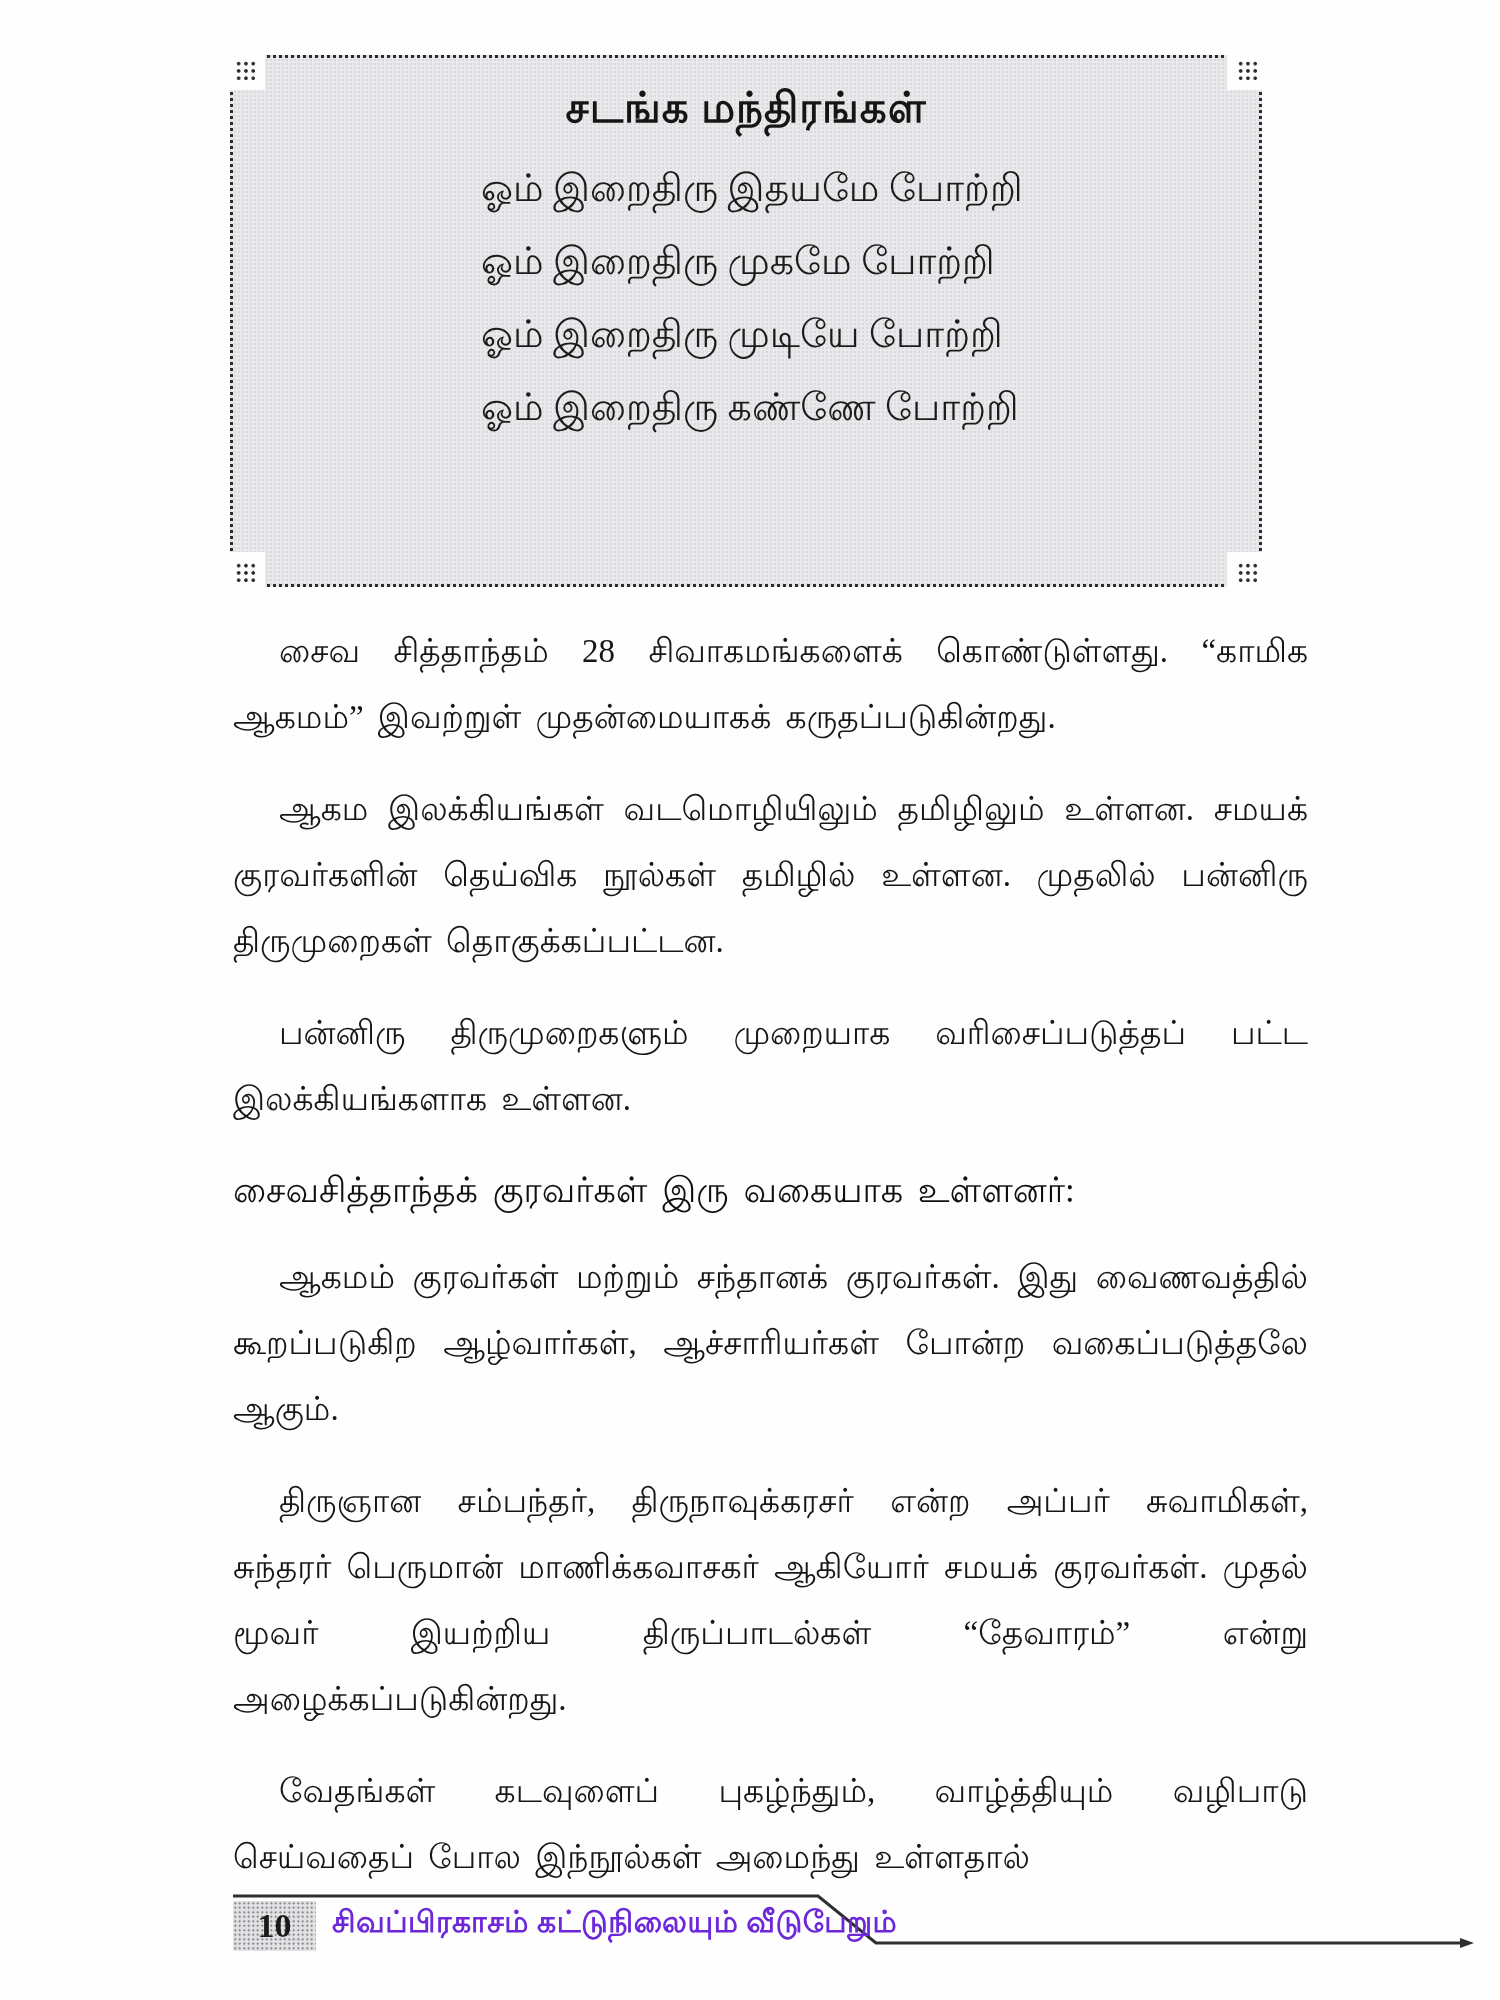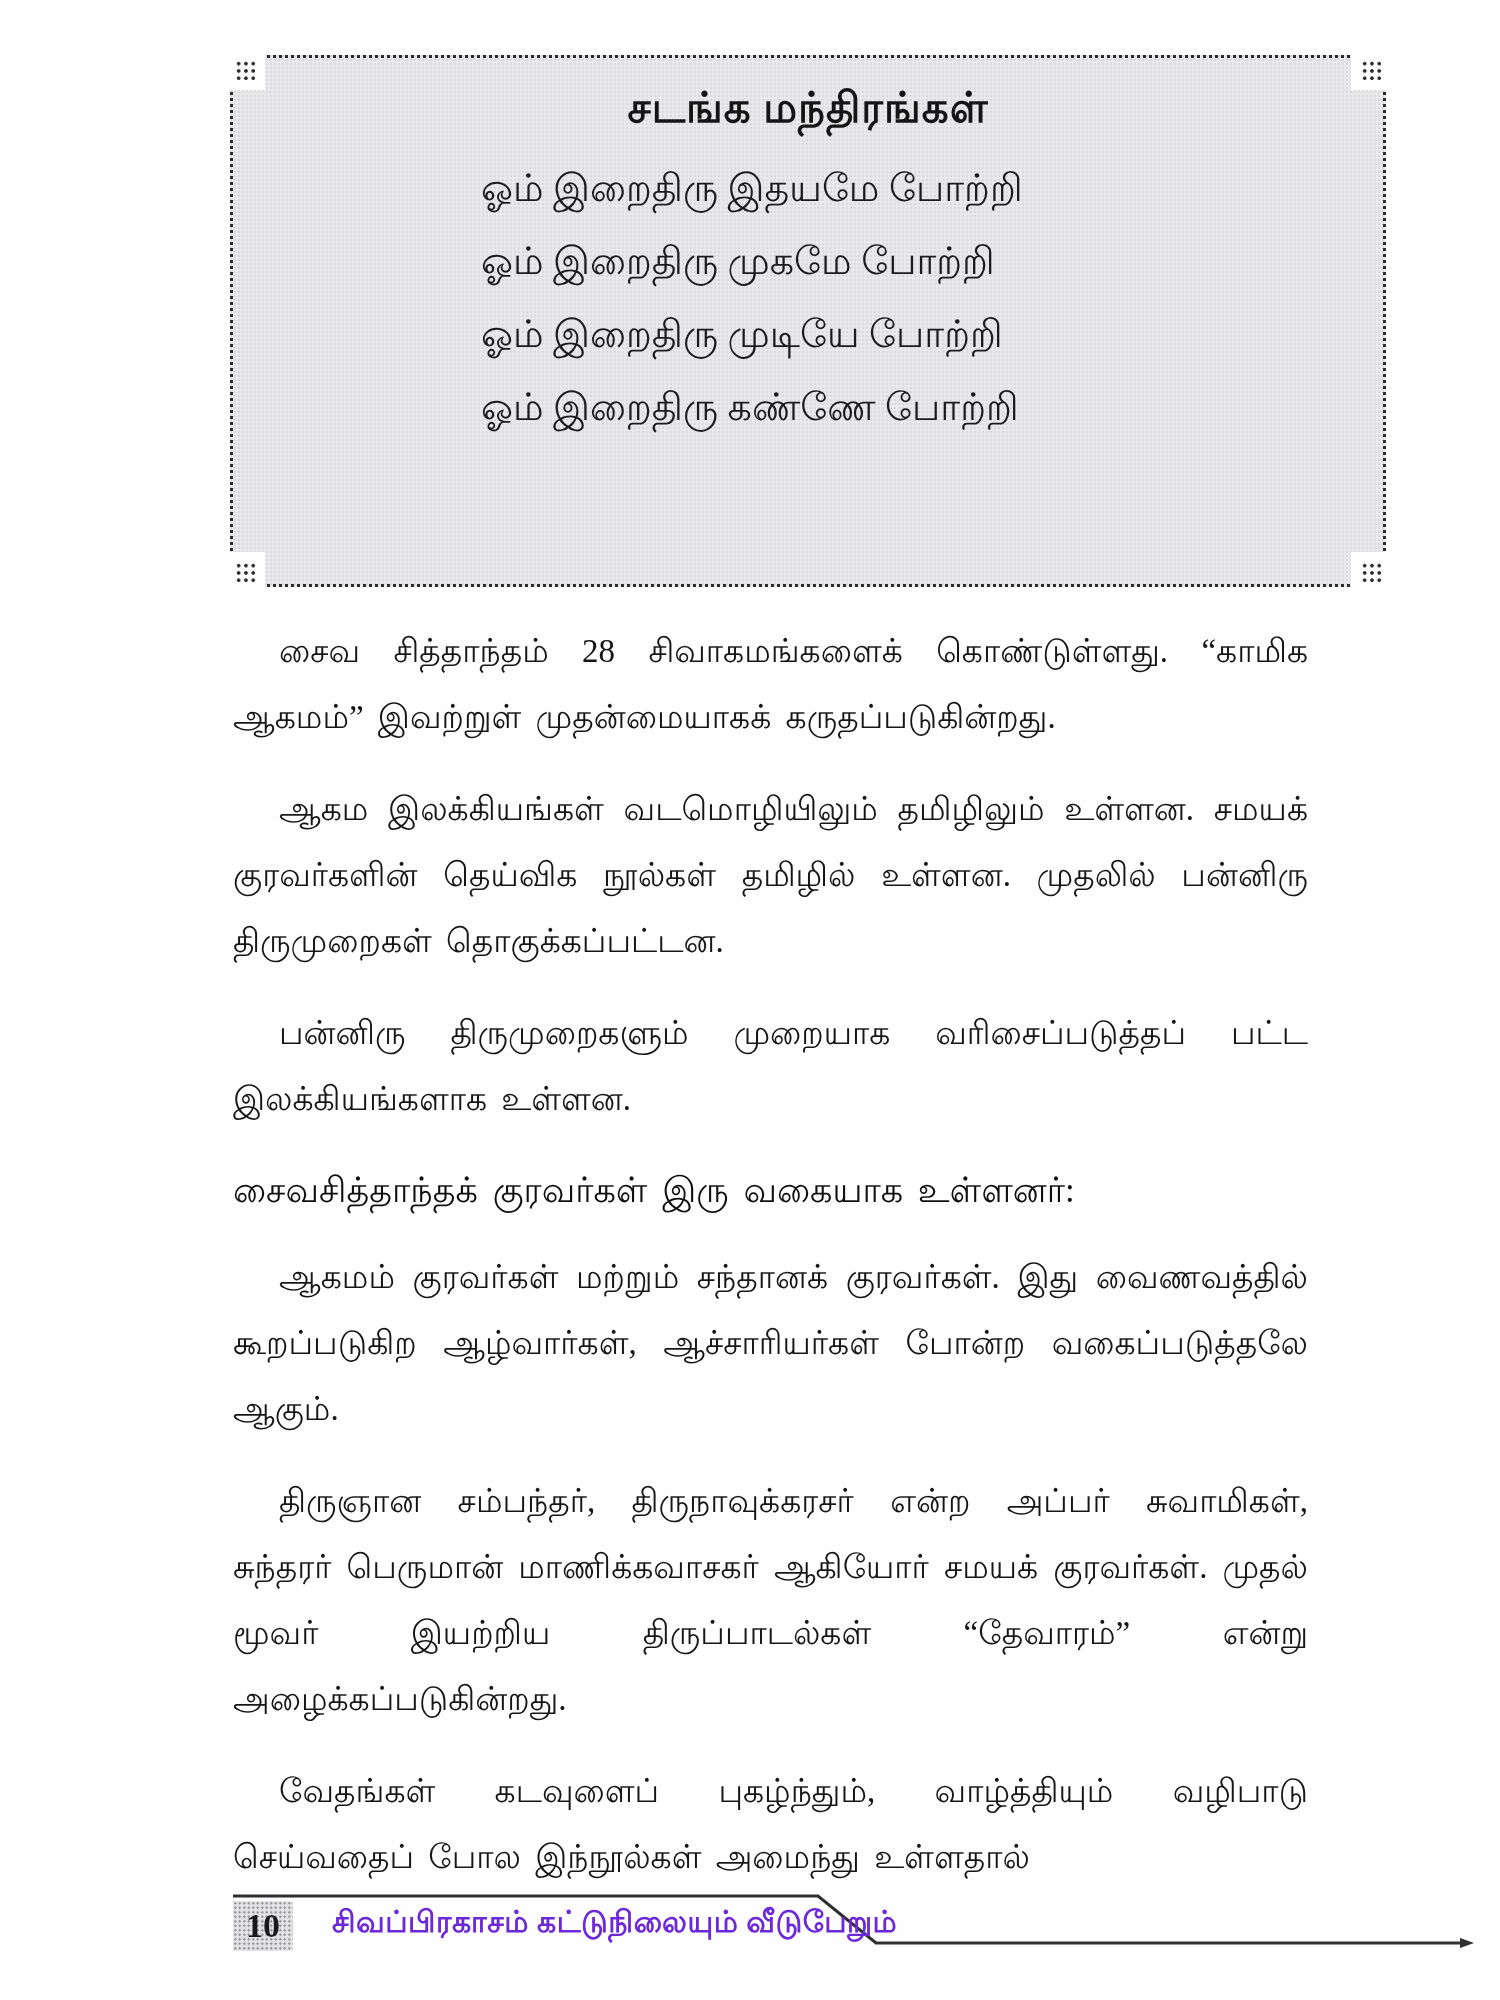--- a/index.html
+++ b/index.html
@@ -10,21 +10,21 @@
     color: #1c1c1c;
     position: relative;
     overflow: hidden;
   }
   .page { position: absolute; inset: 0; }
 
   
   .mantra-box {
     position: absolute;
     left: 230px; top: 55px;
-    width: 1156px; height: 532px;
+    width: 1032px; height: 532px;
     background-color: #e9e9eb;
     background-image: radial-gradient(circle, #d9d9dd 0.8px, transparent 1px);
     background-size: 4px 4px;
     border: 3px dotted #2c2c2c;
   }
   .corner-patch {
     position: absolute;
     width: 40px; height: 40px;
     background: #fefefe;
     display: flex; align-items: center; justify-content: center;
@@ -86,21 +86,21 @@
 
   
   .footer-rule {
     position: absolute;
     left: 230px; top: 1888px;
     width: 1250px; height: 64px;
   }
   .page-number-box {
     position: absolute;
     left: 233px; top: 1901px;
-    width: 60px; height: 50px;
+    width: 83px; height: 50px;
     background-color: #e2e2e4;
     background-image: radial-gradient(circle, #8a8a8e 1px, transparent 1.25px);
     background-size: 4.5px 4.5px;
     display: flex; align-items: center; justify-content: center;
   }
   .page-number {
     font-weight: bold;
     font-size: 34px;
     color: #1a1a1a;
   }

